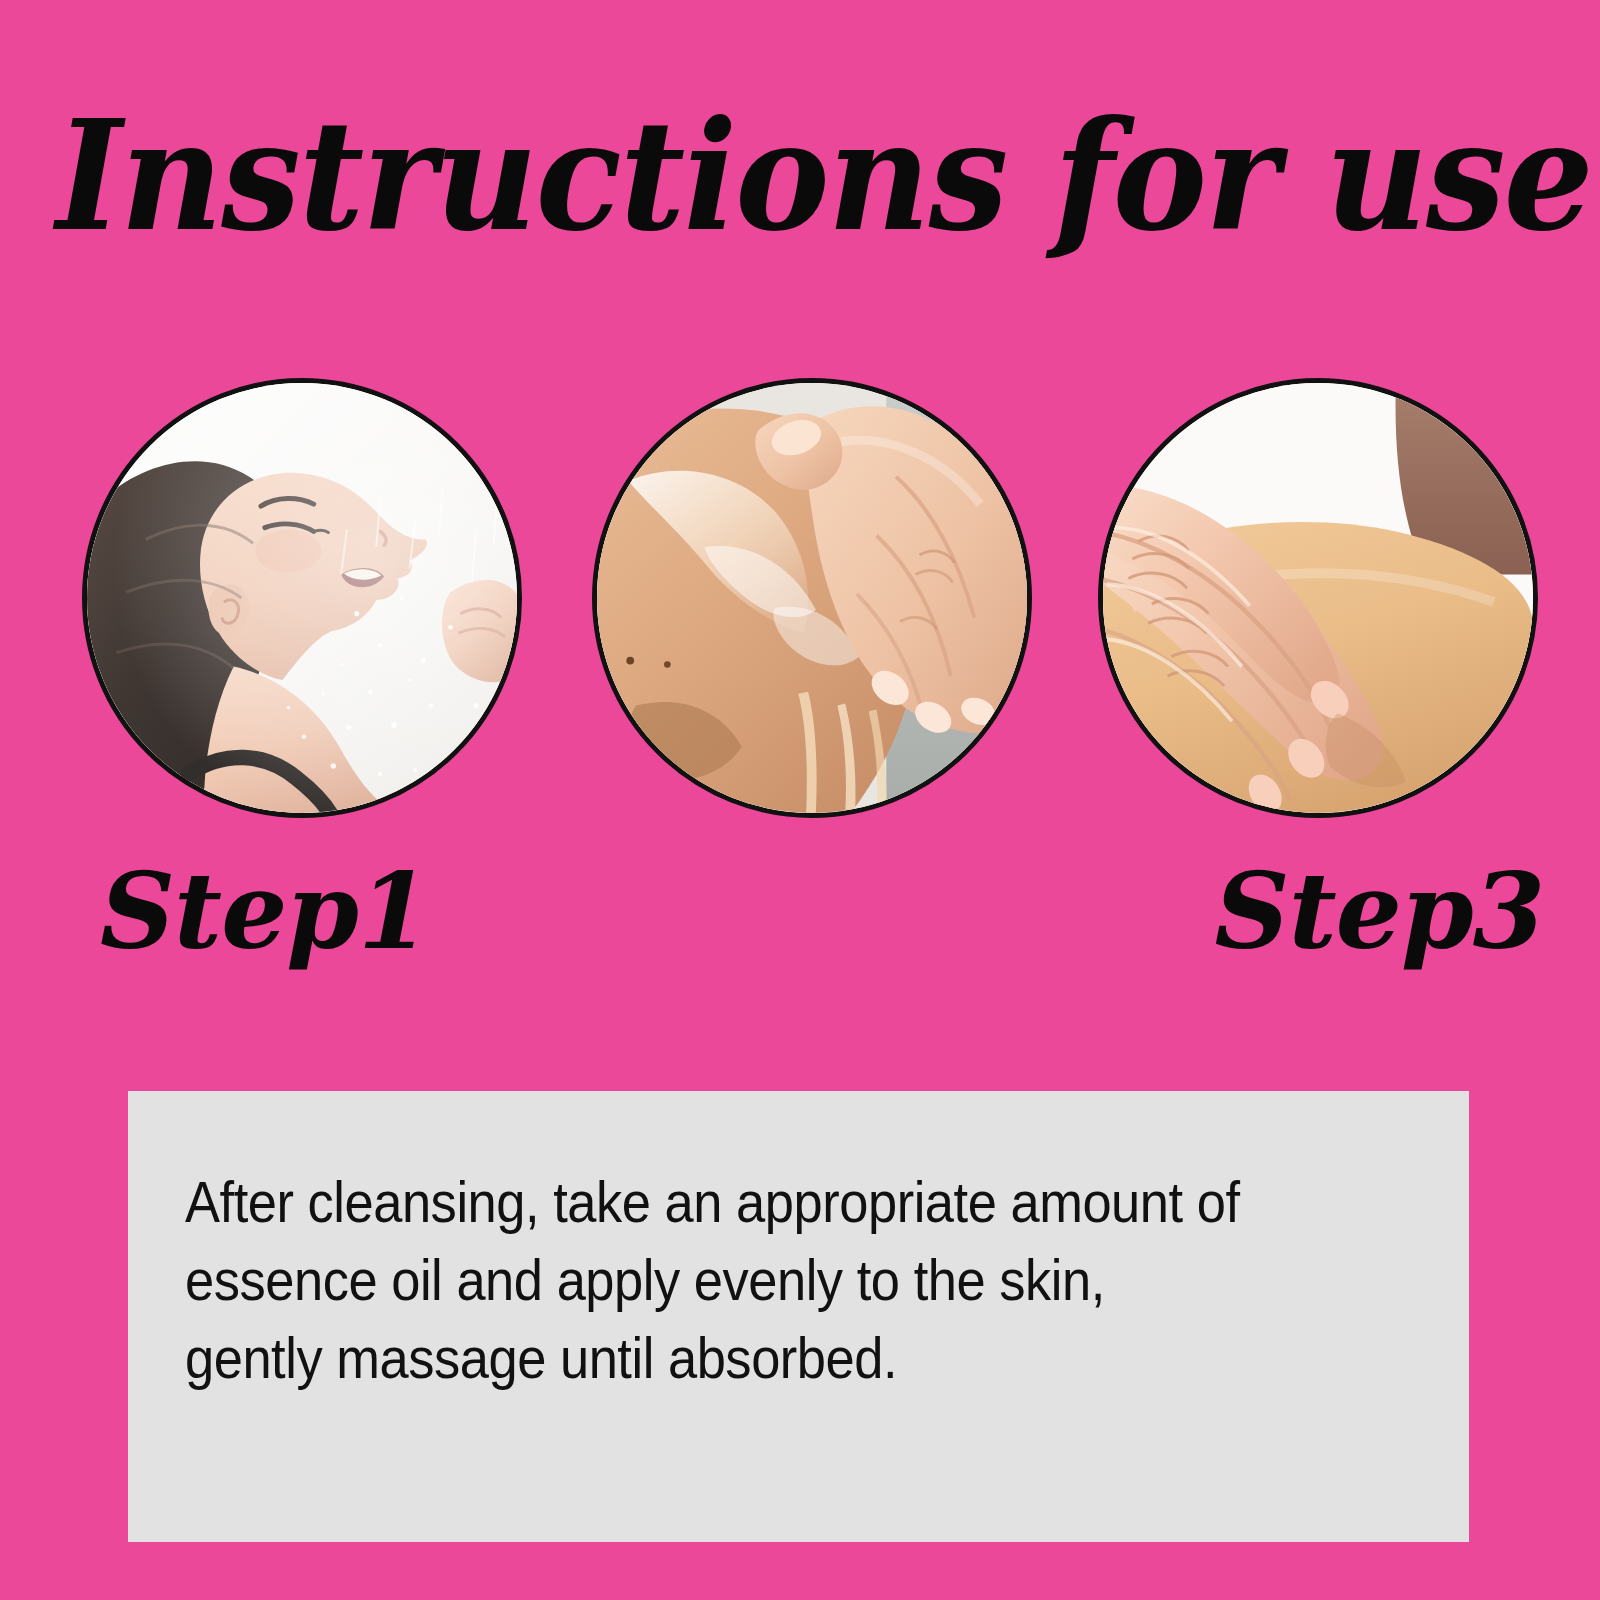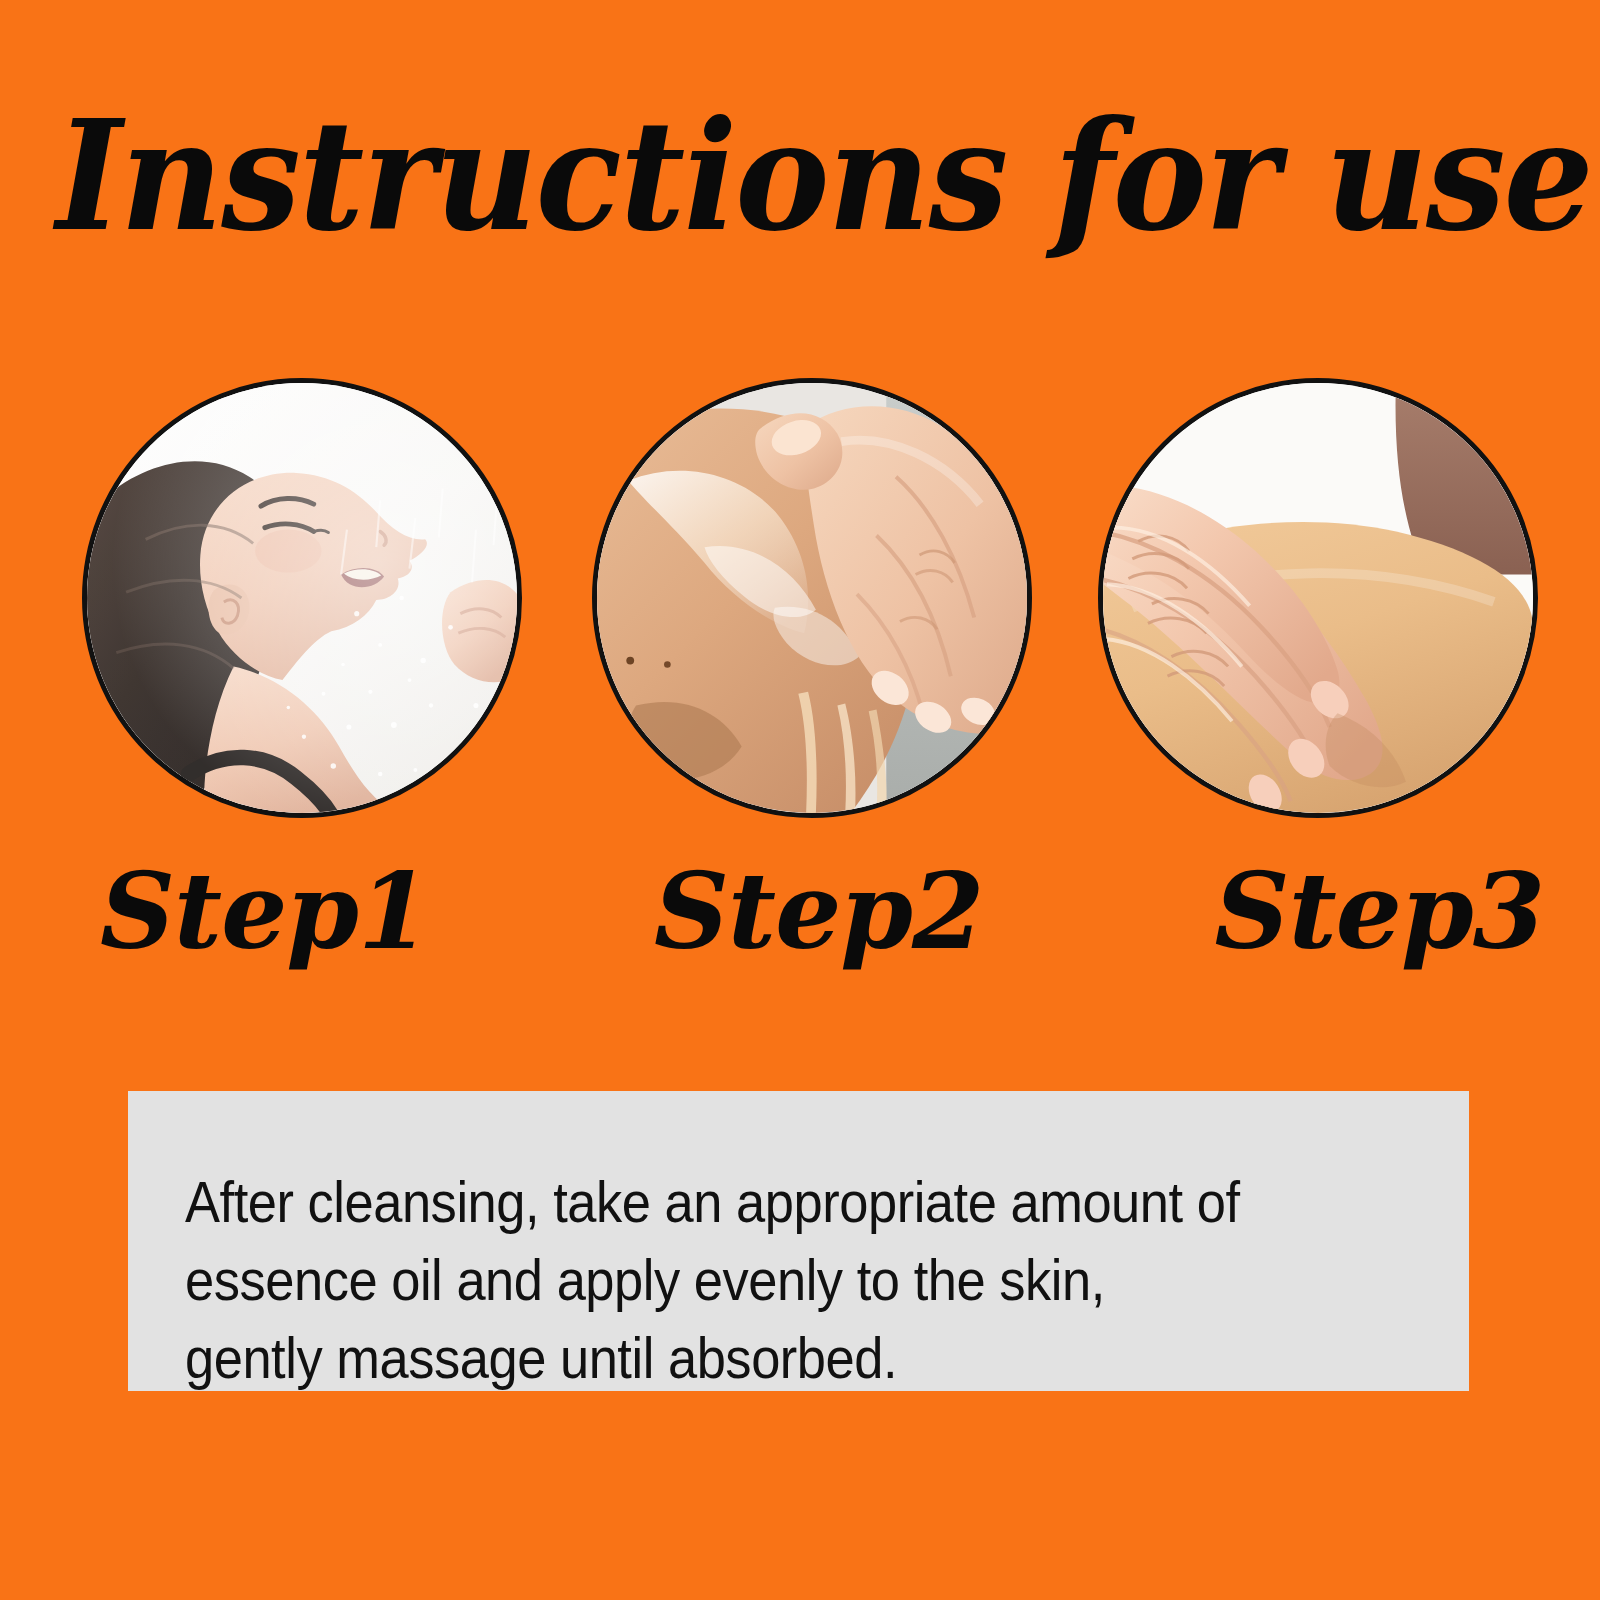--- a/index.html
+++ b/index.html
@@ -12,21 +12,21 @@
     height: 1600px;
     overflow: hidden;
     font-family: "Liberation Sans", sans-serif;
     position: relative;
   }
 
   .poster {
     position: relative;
     width: 1600px;
     height: 1600px;
-    background: #f97316;
+    background: #ec4899;
   }
 
   
   .title {
     position: absolute;
     left: 0;
     top: 96px;
     width: 1600px;
     text-align: center;
     font-family: "DejaVu Serif", serif;
@@ -91,21 +91,21 @@
   .step.s1 .step-label { text-align: left; padding-left: 18px; }
   .step.s2 .step-label { text-align: left; padding-left: 62px; }
   .step.s3 .step-label { text-align: right; padding-left: 72px; }
 
   
   .desc-panel {
     position: absolute;
     left: 128px;
     top: 1091px;
     width: 1341px;
-    height: 300px;
+    height: 451px;
     background: #e2e2e2;
   }
   .desc-text {
     position: absolute;
     left: 57px;
     top: 72px;
     width: 1250px;
     font-family: "Liberation Sans", sans-serif;
     font-size: 57px;
     line-height: 78px;
@@ -290,21 +290,20 @@
           <path d="M326 196 C 340 188, 356 192, 364 204" stroke="#cf9876" stroke-width="3" fill="none" opacity="0.6"></path>
           <path d="M310 244 C 324 236, 340 240, 348 252" stroke="#cf9876" stroke-width="3" fill="none" opacity="0.6"></path>
 
           <ellipse cx="300" cy="312" rx="21" ry="15" fill="#fbe6d7" transform="rotate(38 300 312)"></ellipse>
           <ellipse cx="344" cy="342" rx="20" ry="14" fill="#fbe6d7" transform="rotate(32 344 342)"></ellipse>
           <ellipse cx="390" cy="336" rx="18" ry="13" fill="#fbe6d7" transform="rotate(24 390 336)"></ellipse>
 
           <path d="M250 60 C 300 52, 356 78, 392 124" stroke="#ffffff" stroke-width="9" fill="none" opacity="0.28"></path>
         </svg>
       </div>
-      <div class="step-label">Step2</div>
     </div>
 
     <div class="step s3">
       <div class="circle">
         <svg class="art" viewBox="0 0 440 440" preserveAspectRatio="xMidYMid slice">
           <defs>
             <linearGradient id="backSkin" x1="0" y1="0" x2="0.5" y2="1">
               <stop offset="0%" stop-color="#f2cb9c"></stop>
               <stop offset="50%" stop-color="#eabd89"></stop>
               <stop offset="100%" stop-color="#d8a571"></stop>

